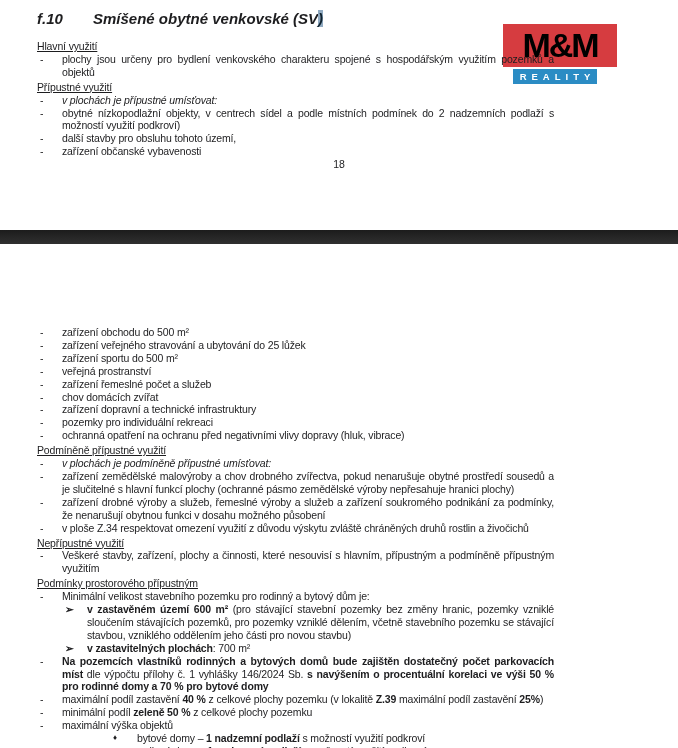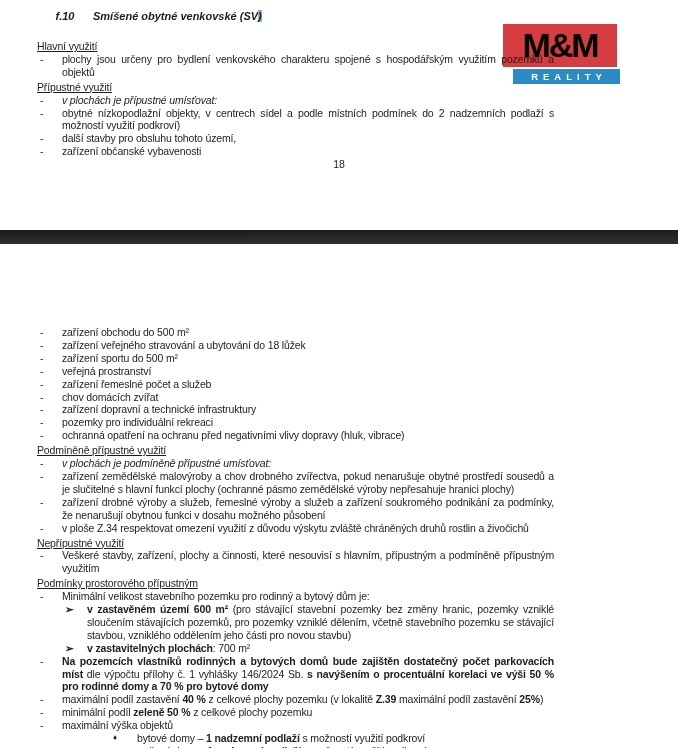--- a/index.html
+++ b/index.html
@@ -1,28 +1,28 @@
 <!DOCTYPE html>
 <html><head>
 <meta charset="utf-8">
 <style>
   html,body{margin:0;padding:0;background:#ffffff;}
   body{width:678px;height:748px;font-family:"Liberation Sans",sans-serif;color:#1d1d1f;}
   .doc{position:relative;width:678px;height:748px;background:#fff;overflow:hidden;}
 
   
-  .p1head{position:absolute;left:37px;top:10px;z-index:2;font-size:11px;font-weight:bold;font-style:italic;white-space:nowrap;text-align:center;}
+  .p1head{position:absolute;left:37px;top:10px;z-index:2;font-size:15px;font-weight:bold;font-style:italic;white-space:nowrap;}
   .hnum{display:inline-block;width:56px;}
   .caret{background:#91abc2;color:#10222f;}
 
   
   .logo{position:absolute;left:503px;top:24px;z-index:0;}
   .logo-red{width:114px;height:43px;background:#d63c40;color:#000000;display:flex;align-items:center;justify-content:center;
             font-weight:bold;font-size:34px;letter-spacing:-2px;}
-  .logo-blue{width:107px;height:15px;background:#2b8cc4;color:#ffffff;margin-left:10px;margin-top:2px;
+  .logo-blue{width:84px;height:15px;background:#2b8cc4;color:#ffffff;margin-left:10px;margin-top:2px;
              display:flex;align-items:center;justify-content:center;font-weight:bold;font-size:9.5px;
              letter-spacing:5px;padding-left:5px;box-sizing:border-box;white-space:nowrap;}
 
   
   .content{position:absolute;left:0;width:592px;box-sizing:border-box;padding:0 38px 0 37px;
            font-size:10.5px;line-height:12.9px;letter-spacing:-0.15px;z-index:1;}
   .c1{top:40px;}
   .c2{top:326px;}
   .sec{text-decoration:underline;margin-top:2px;}
   .li{display:flex;align-items:flex-start;}
@@ -84,21 +84,21 @@
 
   <div class="sep"></div>
 
   <div class="content c2">
     <div class="li d">
       <span class="mk">-</span>
       <span class="txt">zařízení obchodu do 500 m²</span>
     </div>
     <div class="li d">
       <span class="mk">-</span>
-      <span class="txt">zařízení veřejného stravování a ubytování do 18 lůžek</span>
+      <span class="txt">zařízení veřejného stravování a ubytování do 25 lůžek</span>
     </div>
     <div class="li d">
       <span class="mk">-</span>
       <span class="txt">zařízení sportu do 500 m²</span>
     </div>
     <div class="li d">
       <span class="mk">-</span>
       <span class="txt">veřejná prostranství</span>
     </div>
     <div class="li d">

